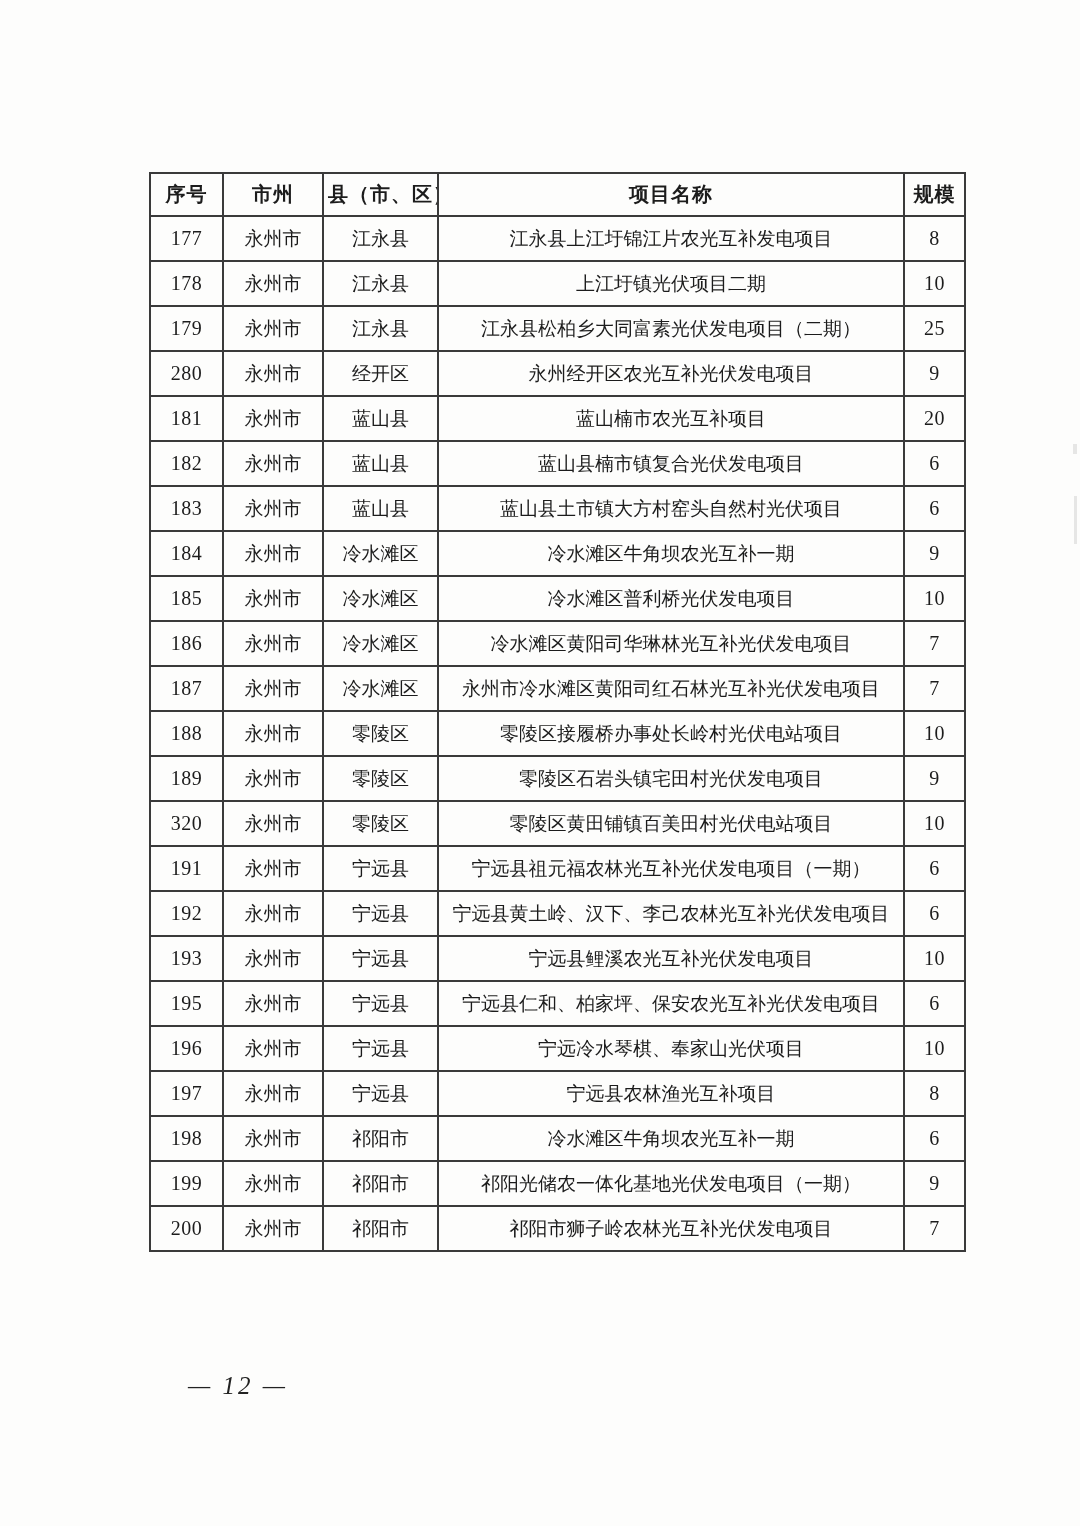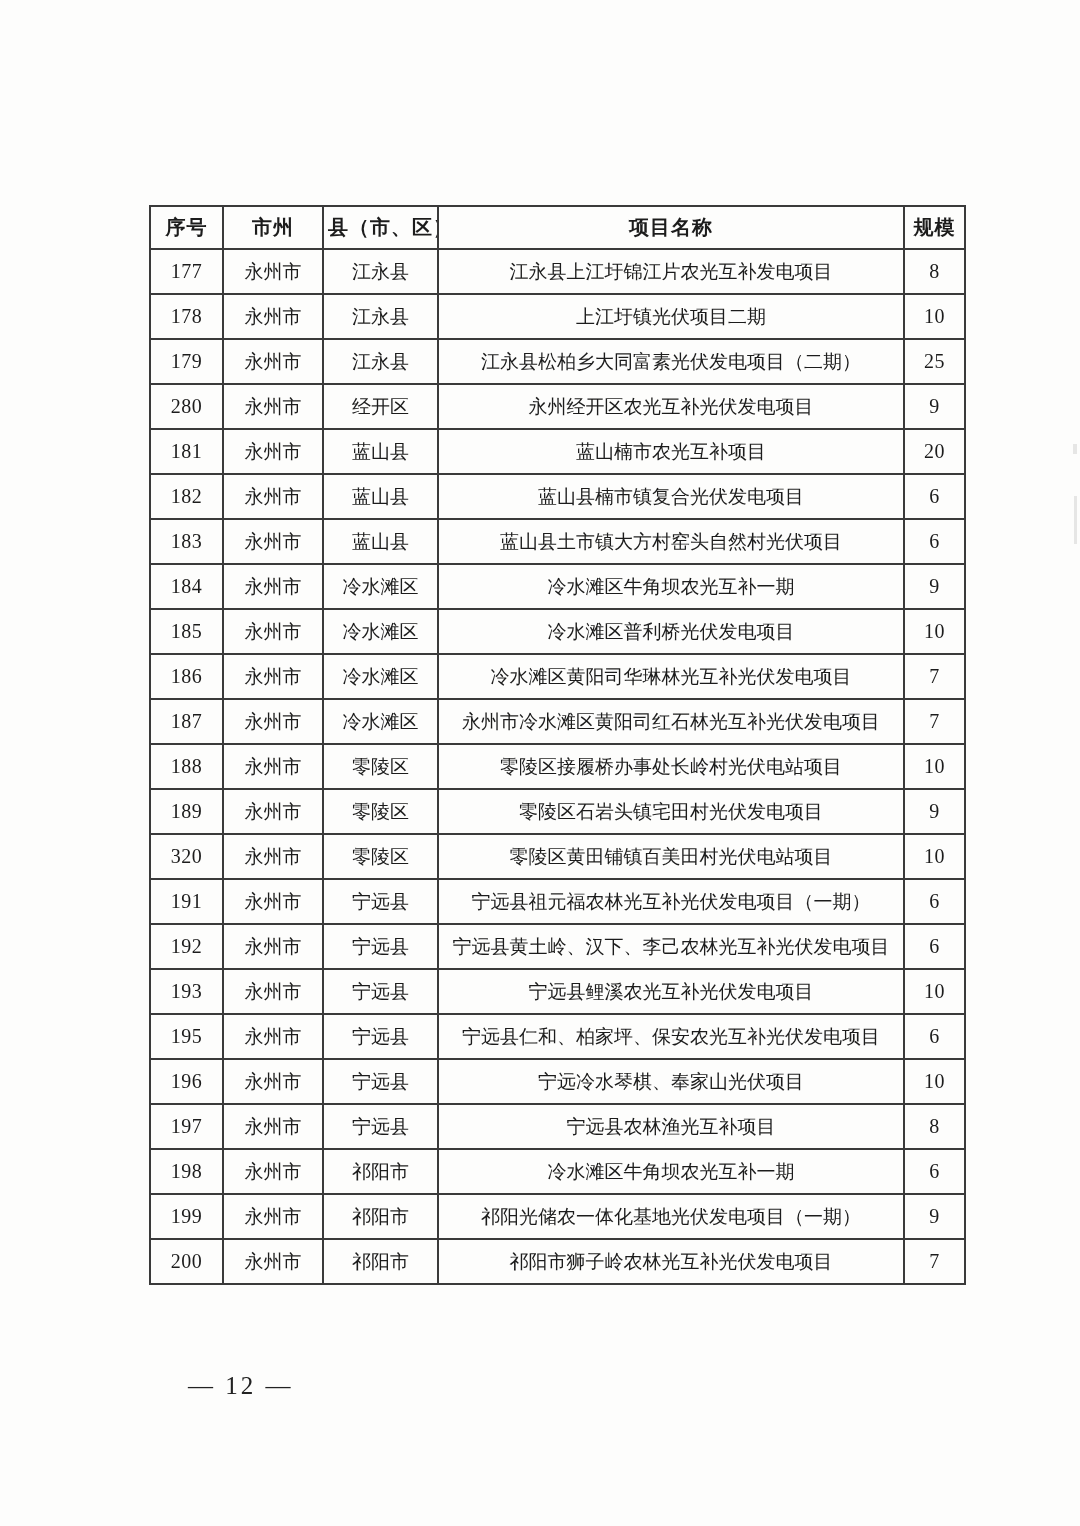--- a/index.html
+++ b/index.html
@@ -16,21 +16,20 @@
     color: #1c1c1c;
     overflow: hidden;
   }
   table.doc-table {
     position: absolute;
     left: 149px;
     top: 172px;
     width: 815px;
     border-collapse: collapse;
     table-layout: fixed;
-    margin-top: 33px;
   }
   .doc-table th,
   .doc-table td {
     border: 2px solid #3a3a3a;
     text-align: center;
     vertical-align: middle;
     padding: 0 4px;
     overflow: hidden;
     white-space: nowrap;
   }
@@ -55,20 +54,21 @@
   col.c-cnty  { width: 115px; }
   col.c-proj  { width: 466px; }
   col.c-scale { width: 61px;  }
   .page-footer {
     position: absolute;
     left: 188px;
     top: 1372px;
     font-size: 25px;
     letter-spacing: 3px;
     color: #222;
+    font-style: italic;
   }
   
   .scan-smudge {
     position: absolute;
     background: #c9c9c9;
     opacity: 0.45;
   }
   .smudge-1 { left: 1073px; top: 444px; width: 4px; height: 10px; }
   .smudge-2 { left: 1074px; top: 496px; width: 3px; height: 48px; }
 </style>

